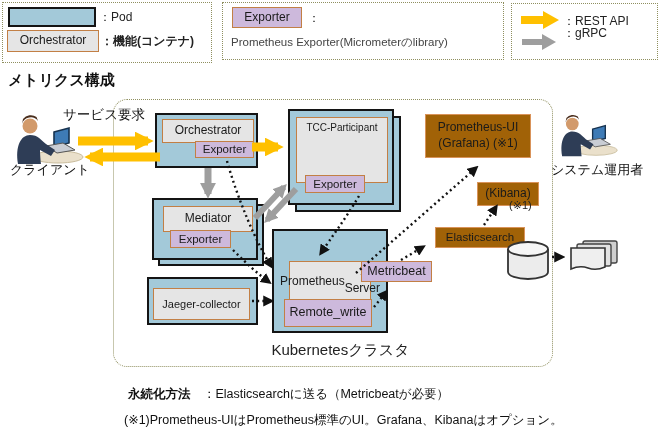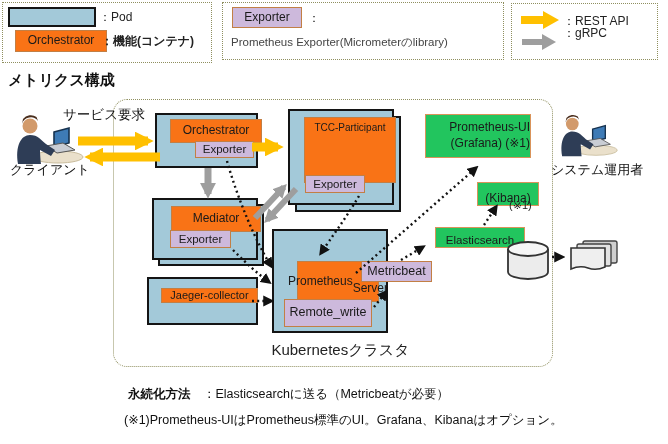--- a/index.html
+++ b/index.html
@@ -2,23 +2,23 @@
 <html><head>
 <meta charset="utf-8">
 <style>
   html,body{margin:0;padding:0;background:#fff;}
   body{font-family:"Liberation Sans","DejaVu Sans",sans-serif;color:#222;}
   #canvas{position:relative;width:668px;height:444px;background:#fff;overflow:hidden;}
   .abs{position:absolute;}
   .bx{box-sizing:border-box;display:flex;align-items:center;justify-content:center;
       font-size:11.5px;color:#1a1a1a;line-height:1.1;text-align:center;}
   .pod{background:#A3C9D9;border:2.5px solid #141414;box-sizing:border-box;}
-  .white-box{background:#f97316;border:1.5px solid #C27F45;margin-left:8px;}
+  .white-box{background:#e5e5e5;border:1.5px solid #C27F45;}
   .purple-box{background:#CDB9DC;border:1.5px solid #C27F45;}
-  .peach-box{background:#22c55e;border:1.5px solid #D9935A;align-items:flex-end;}
+  .peach-box{background:#a16207;border:1.5px solid #D9935A;}
   .dashed-box{border:1.5px dotted #8F8F5F;box-sizing:border-box;background:transparent;}
   .lbl{font-size:12px;color:#222;white-space:nowrap;}
   .jp-b{font-weight:bold;}
   svg{display:block;}
 </style>
 </head>
 <body>
 
 <div id="canvas">
 
@@ -78,21 +78,21 @@
   <div class="abs pod" style="left:288px;top:109px;width:106px;height:96px;"></div>
   <div class="abs white-box bx" style="left:296px;top:117px;width:92px;height:66px;font-size:10px;align-items:flex-start;padding-top:4px;">TCC-Participant</div>
   <div class="abs purple-box bx" style="left:305px;top:175px;width:60px;height:18px;">Exporter</div>
 
   <div class="abs pod" style="left:158px;top:204px;width:106px;height:62px;"></div>
   <div class="abs pod" style="left:152px;top:198px;width:106px;height:62px;"></div>
   <div class="abs white-box bx" style="left:163px;top:206px;width:90px;height:26px;font-size:12px;">Mediator</div>
   <div class="abs purple-box bx" style="left:170px;top:230px;width:61px;height:18px;">Exporter</div>
 
   <div class="abs pod" style="left:147px;top:277px;width:111px;height:48px;"></div>
-  <div class="abs white-box bx" style="left:153px;top:288px;width:97px;height:15px;font-size:11px;">Jaeger-collector</div>
+  <div class="abs white-box bx" style="left:153px;top:288px;width:97px;height:32px;font-size:11px;">Jaeger-collector</div>
 
   <div class="abs pod" style="left:272px;top:229px;width:116px;height:104px;"></div>
   <div class="abs white-box bx" style="left:289px;top:261px;width:82px;height:41px;font-size:12px;">
     <span>Prometheus</span>
     <span>- Server</span>
   </div>
   <div class="abs purple-box bx" style="left:361px;top:261px;width:71px;height:21px;font-size:12.5px;">Metricbeat</div>
   <div class="abs purple-box bx" style="left:284px;top:299px;width:88px;height:28px;font-size:12.5px;">Remote_write</div>
 
   <div class="abs peach-box bx" style="left:425px;top:114px;width:106px;height:44px;font-size:12px;flex-direction:column;line-height:1.3;">

